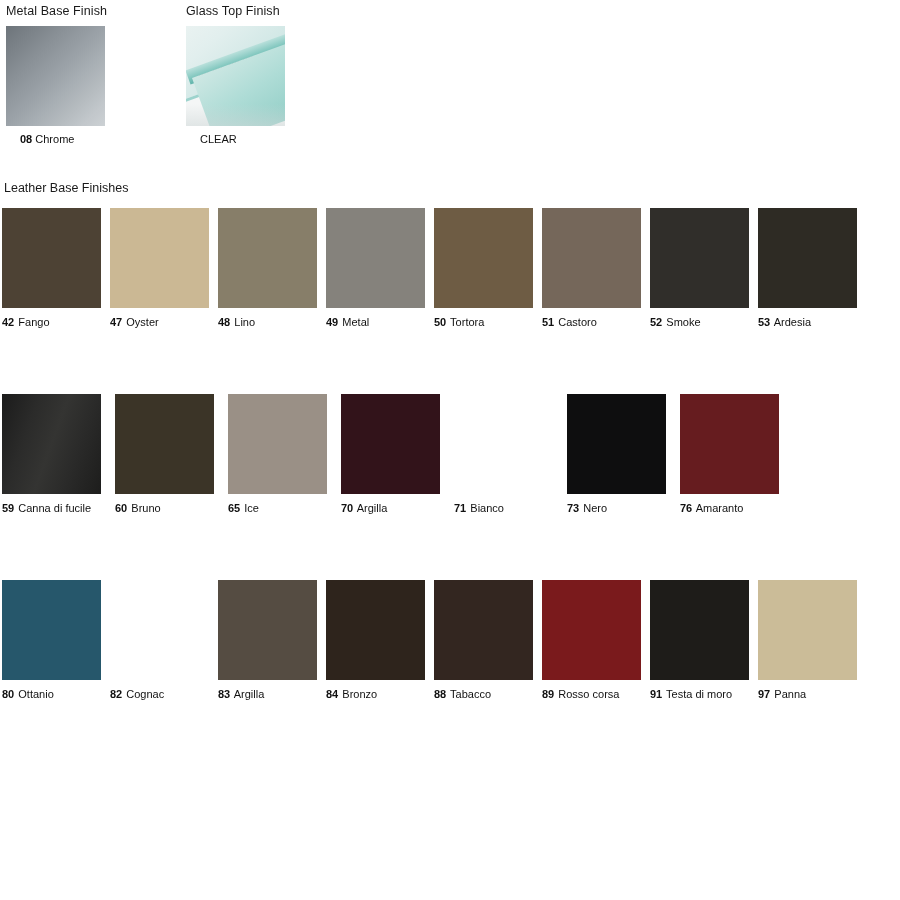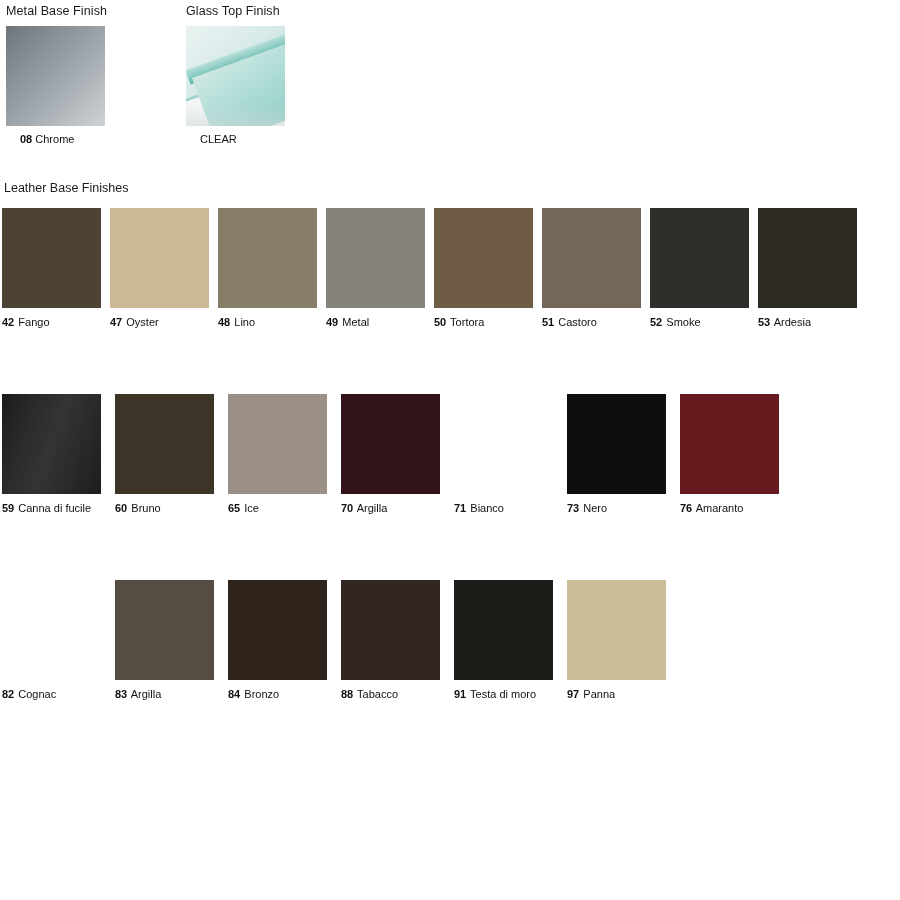--- a/index.html
+++ b/index.html
@@ -279,36 +279,44 @@
           <div class="cell-swatch" style="background: rgb(14, 14, 15);"></div>
           <div class="cell-label"><span class="code">73</span> <span class="nm">Nero</span></div>
         </div>
         <div class="cell">
           <div class="cell-swatch" style="background: rgb(102, 28, 31);"></div>
           <div class="cell-label"><span class="code">76</span> <span class="nm">Amaranto</span></div>
         </div>
       </div>
       <div class="grid-row">
         <div class="cell">
+          <div class="cell-swatch" style="background: rgb(38, 87, 107);"></div>
+          <div class="cell-label"><span class="code">80</span> <span class="nm">Ottanio</span></div>
+        </div>
+        <div class="cell">
           <div class="cell-swatch"></div>
           <div class="cell-label"><span class="code">82</span> <span class="nm">Cognac</span></div>
         </div>
         <div class="cell">
           <div class="cell-swatch" style="background: rgb(85, 76, 66);"></div>
           <div class="cell-label"><span class="code">83</span> <span class="nm">Argilla</span></div>
         </div>
         <div class="cell">
           <div class="cell-swatch" style="background: rgb(46, 36, 28);"></div>
           <div class="cell-label"><span class="code">84</span> <span class="nm">Bronzo</span></div>
         </div>
         <div class="cell">
           <div class="cell-swatch" style="background: rgb(51, 38, 32);"></div>
           <div class="cell-label"><span class="code">88</span> <span class="nm">Tabacco</span></div>
         </div>
         <div class="cell">
+          <div class="cell-swatch" style="background: rgb(122, 26, 28);"></div>
+          <div class="cell-label"><span class="code">89</span> <span class="nm">Rosso corsa</span></div>
+        </div>
+        <div class="cell">
           <div class="cell-swatch" style="background: rgb(30, 28, 25);"></div>
           <div class="cell-label"><span class="code">91</span> <span class="nm">Testa di moro</span></div>
         </div>
         <div class="cell">
           <div class="cell-swatch" style="background: rgb(203, 188, 152);"></div>
           <div class="cell-label"><span class="code">97</span> <span class="nm">Panna</span></div>
         </div>
       </div>
     </div>
 

